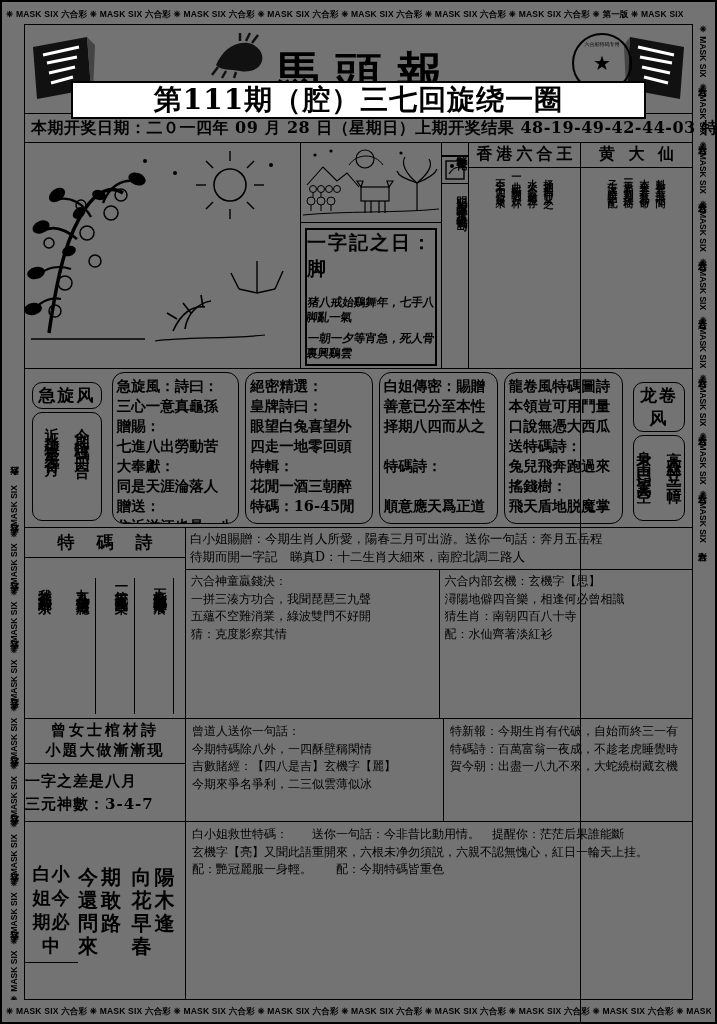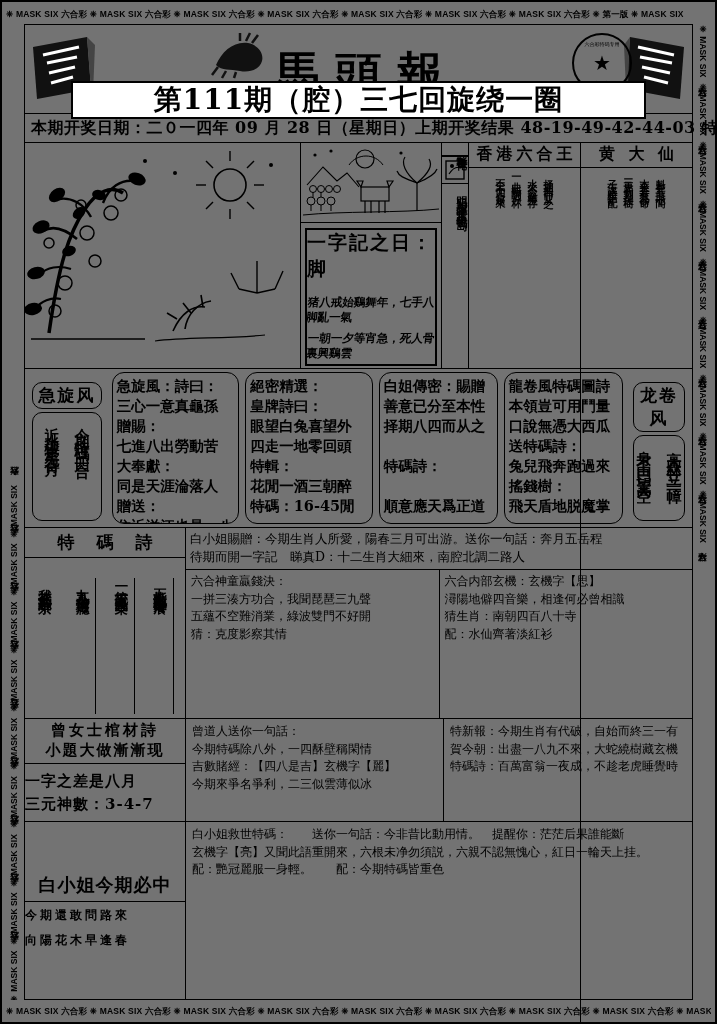--- a/index.html
+++ b/index.html
@@ -155,27 +155,27 @@
               font-weight:bold;font-size:15px;letter-spacing:2px;padding:1px 0 3px;
               border-bottom:1.5px solid #000;}
   .low-a .body{flex:1;display:flex;flex-direction:column;justify-content:center;align-items:flex-start;}
   .low-a .body div{font-family:"DejaVu Serif","Liberation Serif",serif;font-weight:bold;
                    font-size:15px;letter-spacing:1px;line-height:23px;}
   .low-b{width:245px;border-right:1.5px solid #000;padding:4px 6px;}
   .low-c{flex:1;padding:4px 6px;}
 
   
   .last{display:flex;height:auto;flex:1;}
-  .last-a{width:160px;border-right:1.5px solid #000;display:flex;flex-direction:column;
-          justify-content:center;}
+  .last-a{width:160px;border-right:1.5px solid #000;display:flex;flex-direction:row;
+          align-items:center;justify-content:center;}
   .last-a .cap{font-family:"DejaVu Serif","Liberation Serif",serif;font-weight:bold;
                font-size:18px;letter-spacing:1px;border-bottom:1.5px solid #000;
                width:100%;text-align:center;padding:2px 0 4px;}
   .last-a .l{font-family:Liberation Sans, sans-serif;font-weight:bold;
-             font-size:12px;letter-spacing:3px;line-height:23px;padding-top:2px;}
+             font-size:20px;letter-spacing:3px;line-height:23px;padding-top:2px;}
   .last-b{flex:1;padding:4px 6px;}
 
   .inner-body{display:flex;flex-direction:column;height:calc(100% - 88px);}
 </style>
 </head>
 <body>
 
 <div class="page">
 
   <div class="mask-strip mask-top">
@@ -489,22 +489,22 @@
           </div>
         </div>
         <div class="low-b">
           <div class="btxt">曾道人送你一句話：</div>
           <div class="btxt">今期特碼除八外，一四酥壁稱閑情</div>
           <div class="btxt">吉數賭經：【四八是吉】玄機字【麗】</div>
           <div class="btxt">今期來爭名爭利，二三似雲薄似冰</div>
         </div>
         <div class="low-c">
           <div class="btxt">特新報：今期生肖有代破，自始而終三一有</div>
+          <div class="btxt">特碼詩：百萬富翁一夜成，不趁老虎睡覺時</div>
           <div class="btxt">賀今朝：出盡一八九不來，大蛇繞樹藏玄機</div>
-          <div class="btxt">特碼詩：百萬富翁一夜成，不趁老虎睡覺時</div>
         </div>
       </div>
 
       <div class="last">
         <div class="last-a">
           <div class="cap">白小姐今期必中</div>
           <div class="l">今期還敢問路來</div>
           <div class="l">向陽花木早逢春</div>
         </div>
         <div class="last-b">

